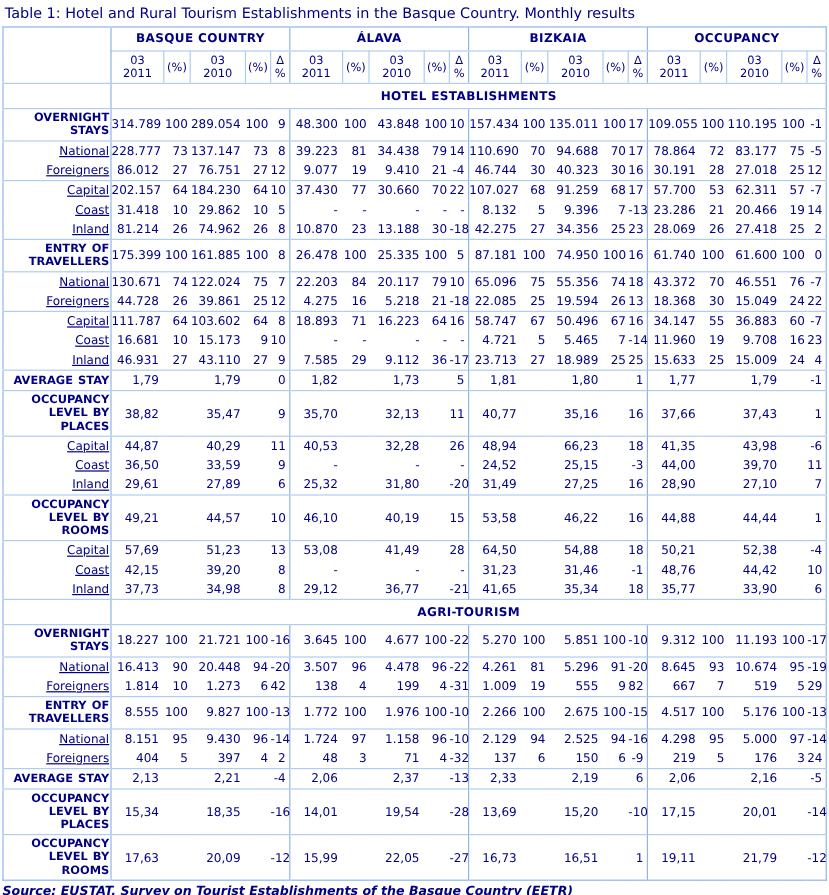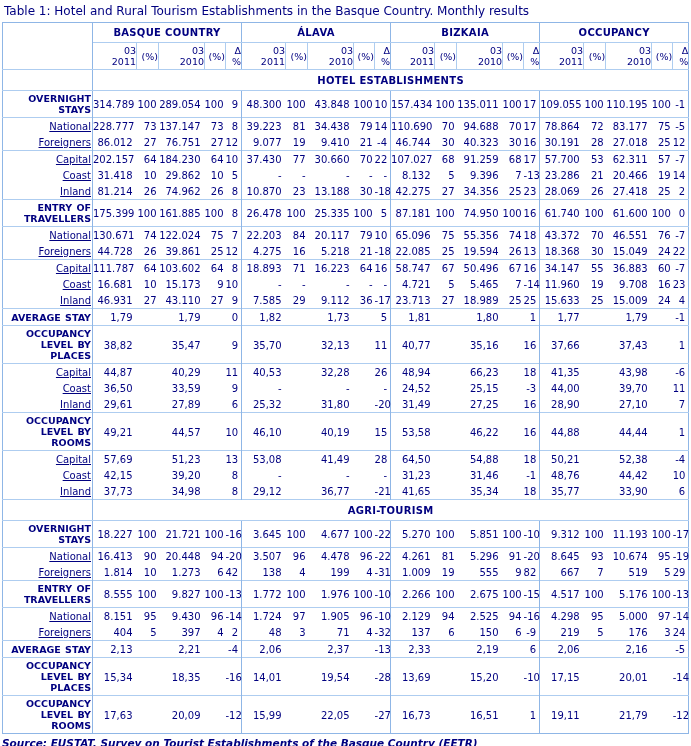--- a/index.html
+++ b/index.html
@@ -29,21 +29,21 @@
   col.c-v2{width:46px;} col.c-p2{width:21px;}
   col.c-d {width:16px;}
   th,td{padding:0;font-weight:normal;color:var(--ink);}
   th.corner{border-right:1px solid var(--line-v);border-bottom:1px solid var(--line-h);}
   th.region{
     font-size:10px;font-weight:bold;text-align:center;
     border-left:1px solid var(--line-v);border-bottom:1px solid var(--line-h);
     height:19px;letter-spacing:0.3px;
   }
   tr.subrow th{
-    font-size:9.5px;text-align:right;vertical-align:middle;
+    font-size:9.5px;text-align:center;vertical-align:middle;
     border-left:1px solid var(--line-h);border-bottom:1px solid var(--line-h);
     height:26px;white-space:pre-line;line-height:11px;
   }
   tr.subrow th.rb{border-left:1px solid var(--line-v);}
   td.label{
     border-right:1px solid var(--line-v);
     text-align:right;vertical-align:middle;
     font-size:9.5px;line-height:11px;
     padding:2px 1px 2px 3px;word-spacing:1px;
   }
@@ -721,21 +721,21 @@
       </tr>
       <tr class="gs">
         <td class="label ind">National</td>
         <td class="c0 rb">8.151</td>
         <td class="c1">95</td>
         <td class="c2">9.430</td>
         <td class="c3">96</td>
         <td class="c4">-14</td>
         <td class="c0 rb">1.724</td>
         <td class="c1">97</td>
-        <td class="c2">1.905</td>
+        <td class="c2">1.158</td>
         <td class="c3">96</td>
         <td class="c4">-10</td>
         <td class="c0 rb">2.129</td>
         <td class="c1">94</td>
         <td class="c2">2.525</td>
         <td class="c3">94</td>
         <td class="c4">-16</td>
         <td class="c0 rb">4.298</td>
         <td class="c1">95</td>
         <td class="c2">5.000</td>

